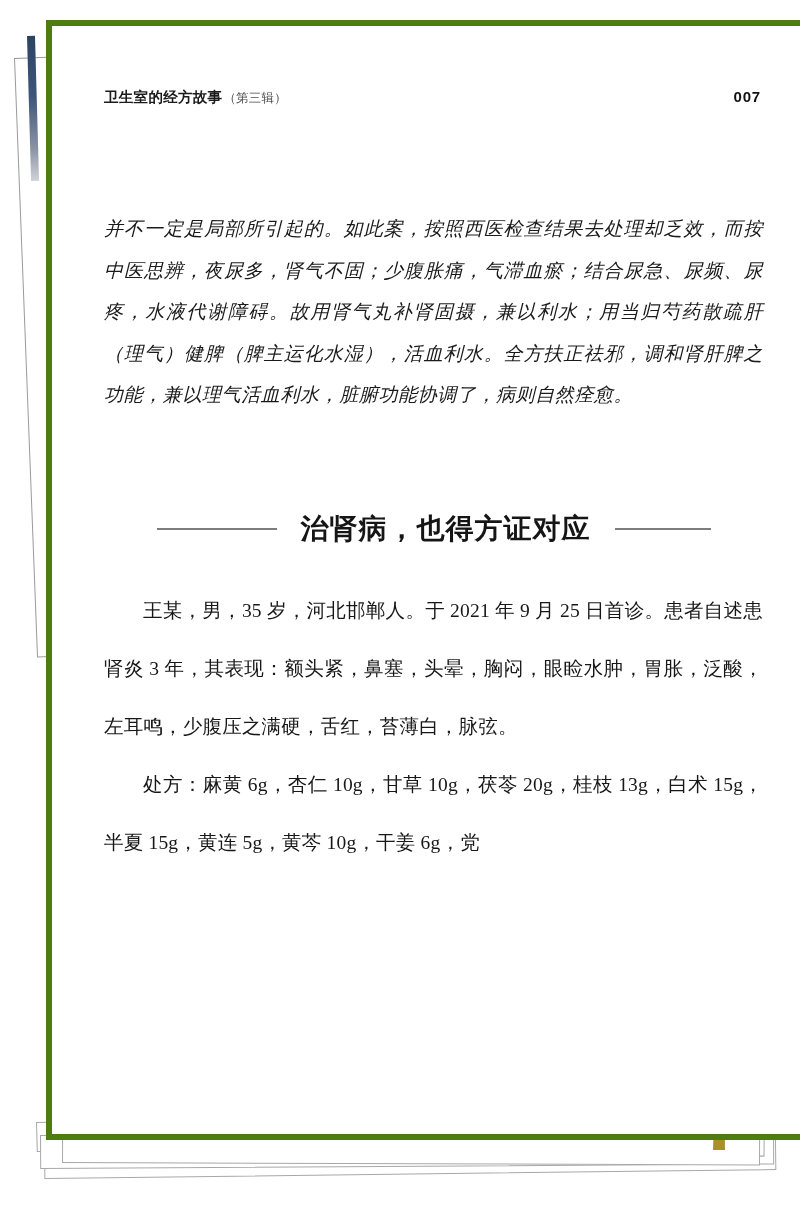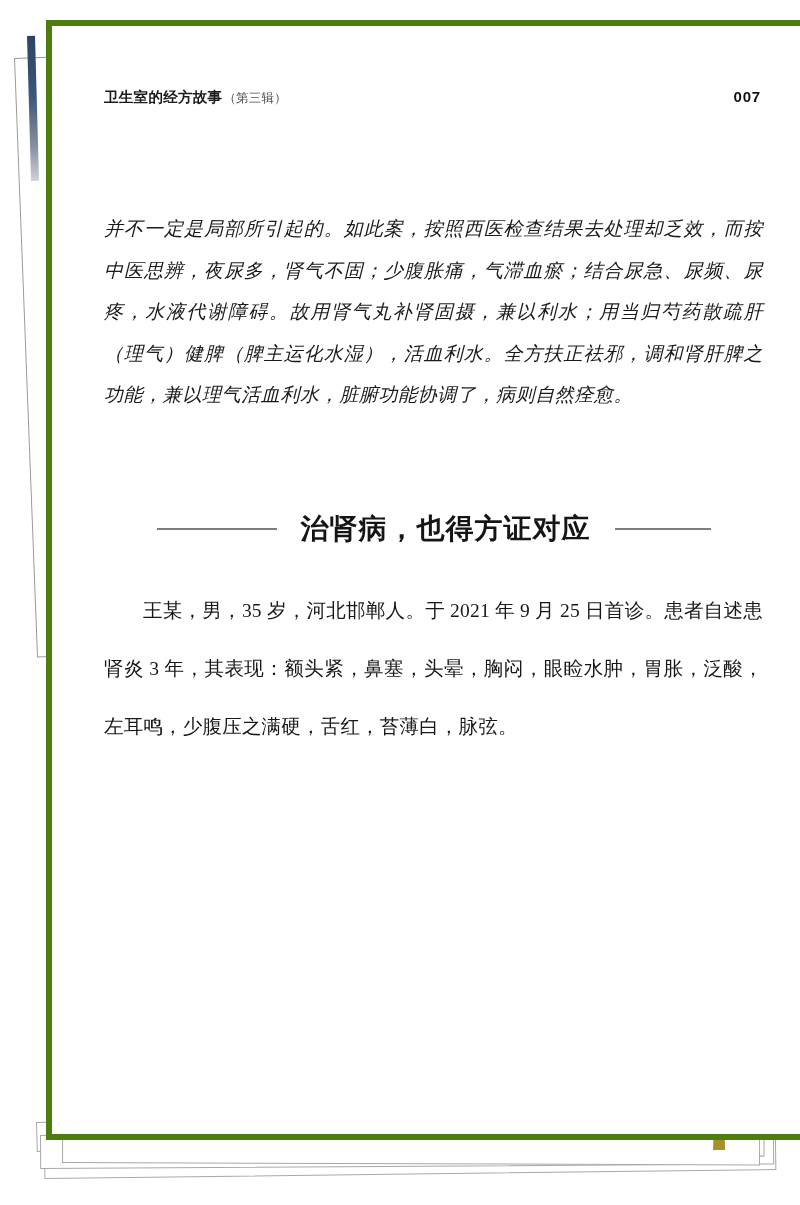--- a/index.html
+++ b/index.html
@@ -259,16 +259,17 @@
       <div class="sec-title">治肾病，也得方证对应</div>
       <div class="rule rule-right"></div>
     </div>
 
     <div id="content">
       <p class="handwrite">并不一定是局部所引起的。如此案，按照西医检查结果去处理却乏效，而按中医思辨，夜尿多，肾气不固；少腹胀痛，气滞血瘀；结合尿急、尿频、尿疼，水液代谢障碍。故用肾气丸补肾固摄，兼以利水；用当归芍药散疏肝（理气）健脾（脾主运化水湿），活血利水。全方扶正祛邪，调和肾肝脾之功能，兼以理气活血利水，脏腑功能协调了，病则自然痊愈。</p>
     </div>
 
     <div id="content-2">
       <p class="body indent">王某，男，35 岁，河北邯郸人。于 2021 年 9 月 25 日首诊。患者自述患肾炎 3 年，其表现：额头紧，鼻塞，头晕，胸闷，眼睑水肿，胃胀，泛酸，左耳鸣，少腹压之满硬，舌红，苔薄白，脉弦。</p>
+      <p class="body indent">处方：麻黄 6g，杏仁 10g，甘草 10g，茯苓 20g，桂枝 13g，白术 15g，半夏 15g，黄连 5g，黄芩 10g，干姜 6g，党</p>
     </div>
 
   </div>
 </div>
 
 </body></html>

